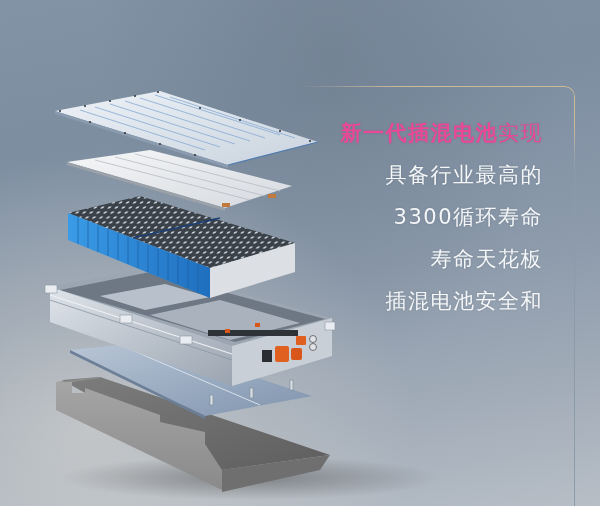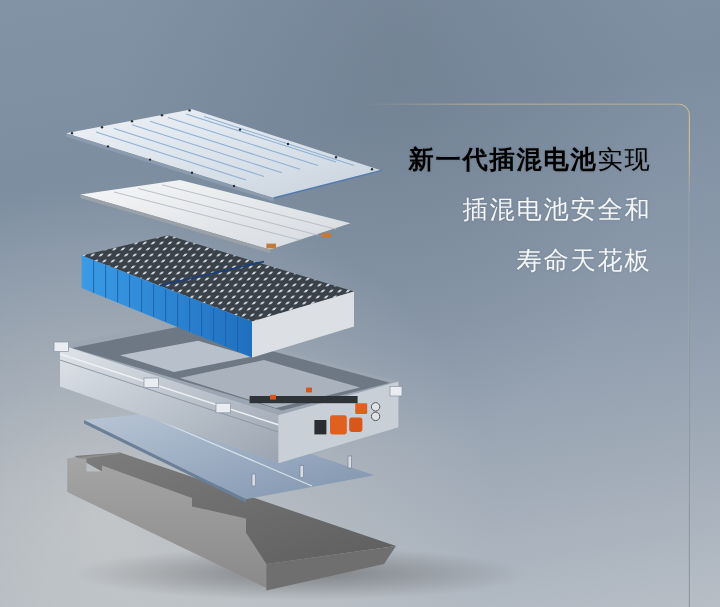--- a/index.html
+++ b/index.html
@@ -11,21 +11,21 @@
                radial-gradient(ellipse at 55% 10%,rgba(95,110,125,0.35) 0%,rgba(95,110,125,0) 50%);}
   .bracket{position:absolute;left:300px;top:86px;width:274px;height:420px;
     border-top:1.5px solid #cbb998;border-right:1.5px solid #cbb998;border-top-right-radius:10px;
     -webkit-mask-image:linear-gradient(90deg,transparent 0%,#000 35%,#000 100%);
     mask-image:linear-gradient(90deg,transparent 0%,#000 35%,#000 100%);}
   .bracket::after{content:"";position:absolute;right:-2px;top:40px;bottom:0;width:2px;
     background:linear-gradient(180deg,rgba(0,0,0,0),rgba(140,155,170,1) 10%);}
   .text-block{position:absolute;right:57px;top:112px;text-align:right;}
   .line{font-size:21px;line-height:42px;letter-spacing:1.5px;color:#f4f6f8;white-space:nowrap;
     text-shadow:0 0 2px rgba(60,70,80,0.25);}
-  .headline{color:#000000;}
+  .headline{color:#ec4899;}
   .headline .strong{font-weight:bold;}
   .headline .soft{font-weight:normal;}
   .art{position:absolute;left:0;top:0;width:600px;height:506px;}
 </style>
 </head>
 <body>
 
 <div class="vignette"></div>
 
 <div class="bracket"></div>
@@ -179,15 +179,17 @@
       <circle cx="200" cy="108" r="1"></circle>
         <circle cx="240" cy="120" r="1"></circle>
         <circle cx="280" cy="131" r="1"></circle>
         <circle cx="310" cy="141" r="1"></circle>
     </g>
   </g>
 </svg>
 
 <div class="text-block">
   <div class="line headline"><span class="strong">新一代插混电池</span><span class="soft">实现</span></div>
+  <div class="line">具备行业最高的</div>
+  <div class="line">3300循环寿命</div>
+  <div class="line">寿命天花板</div>
   <div class="line">插混电池安全和</div>
-  <div class="line">寿命天花板</div>
 </div>
 
 </body></html>

